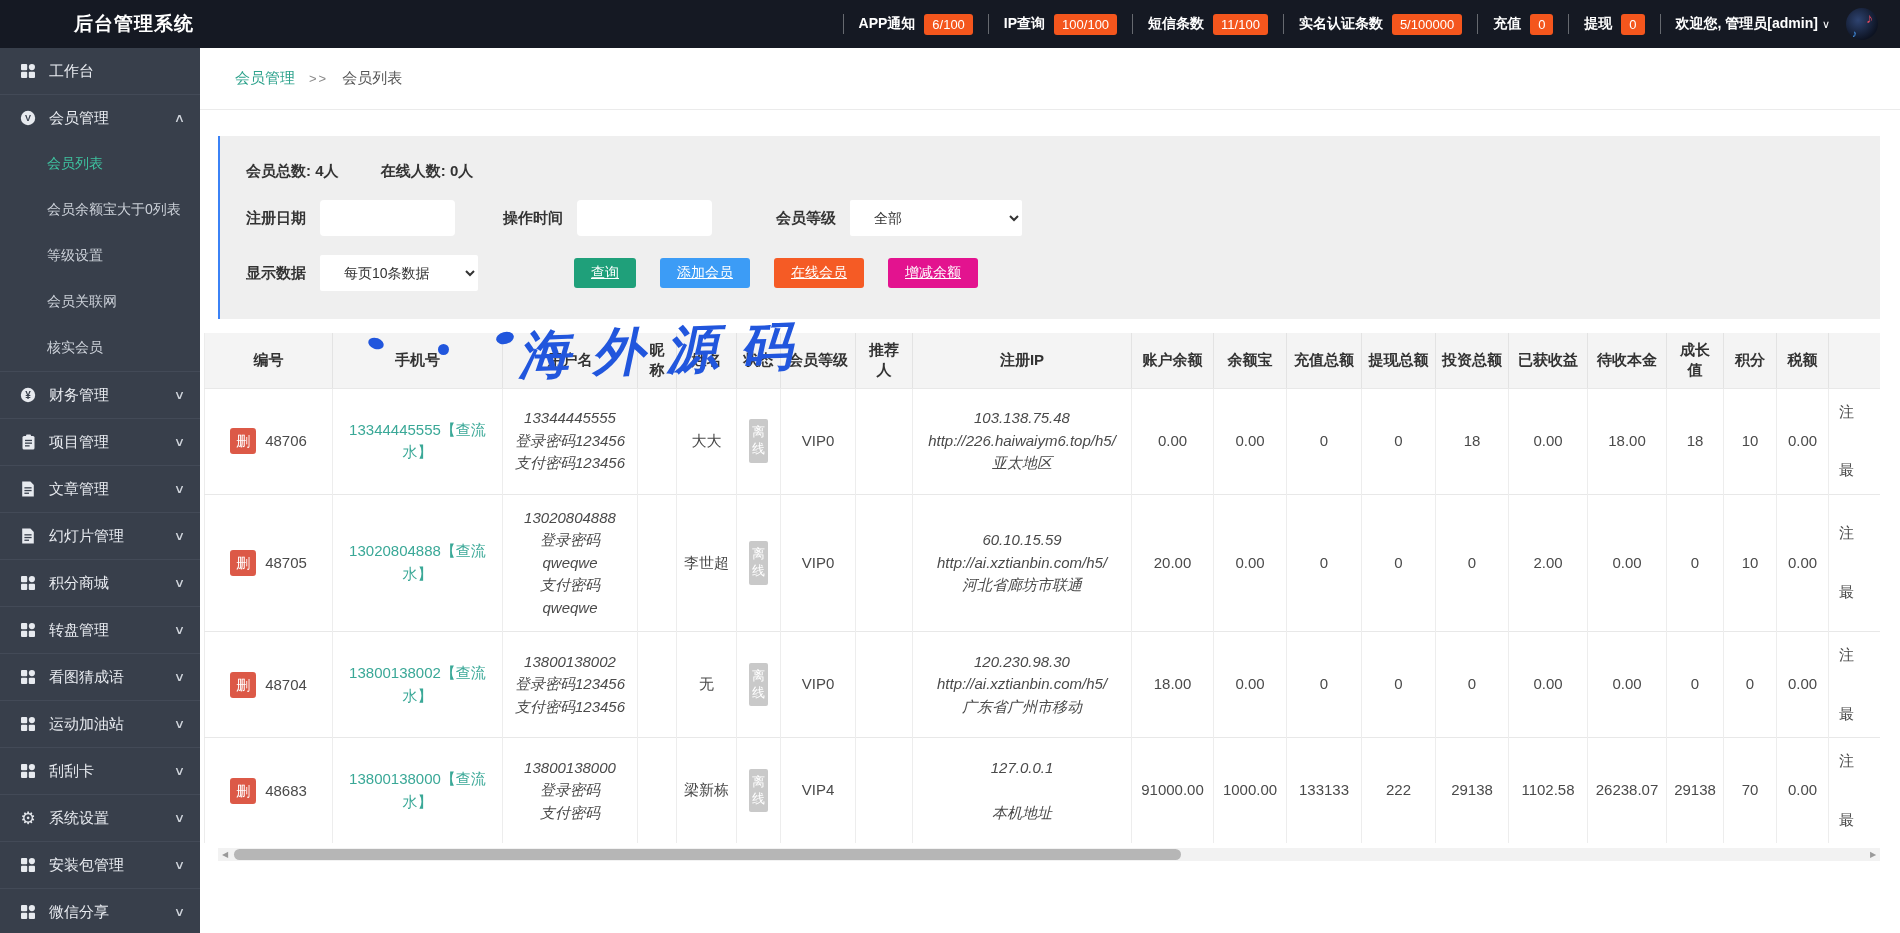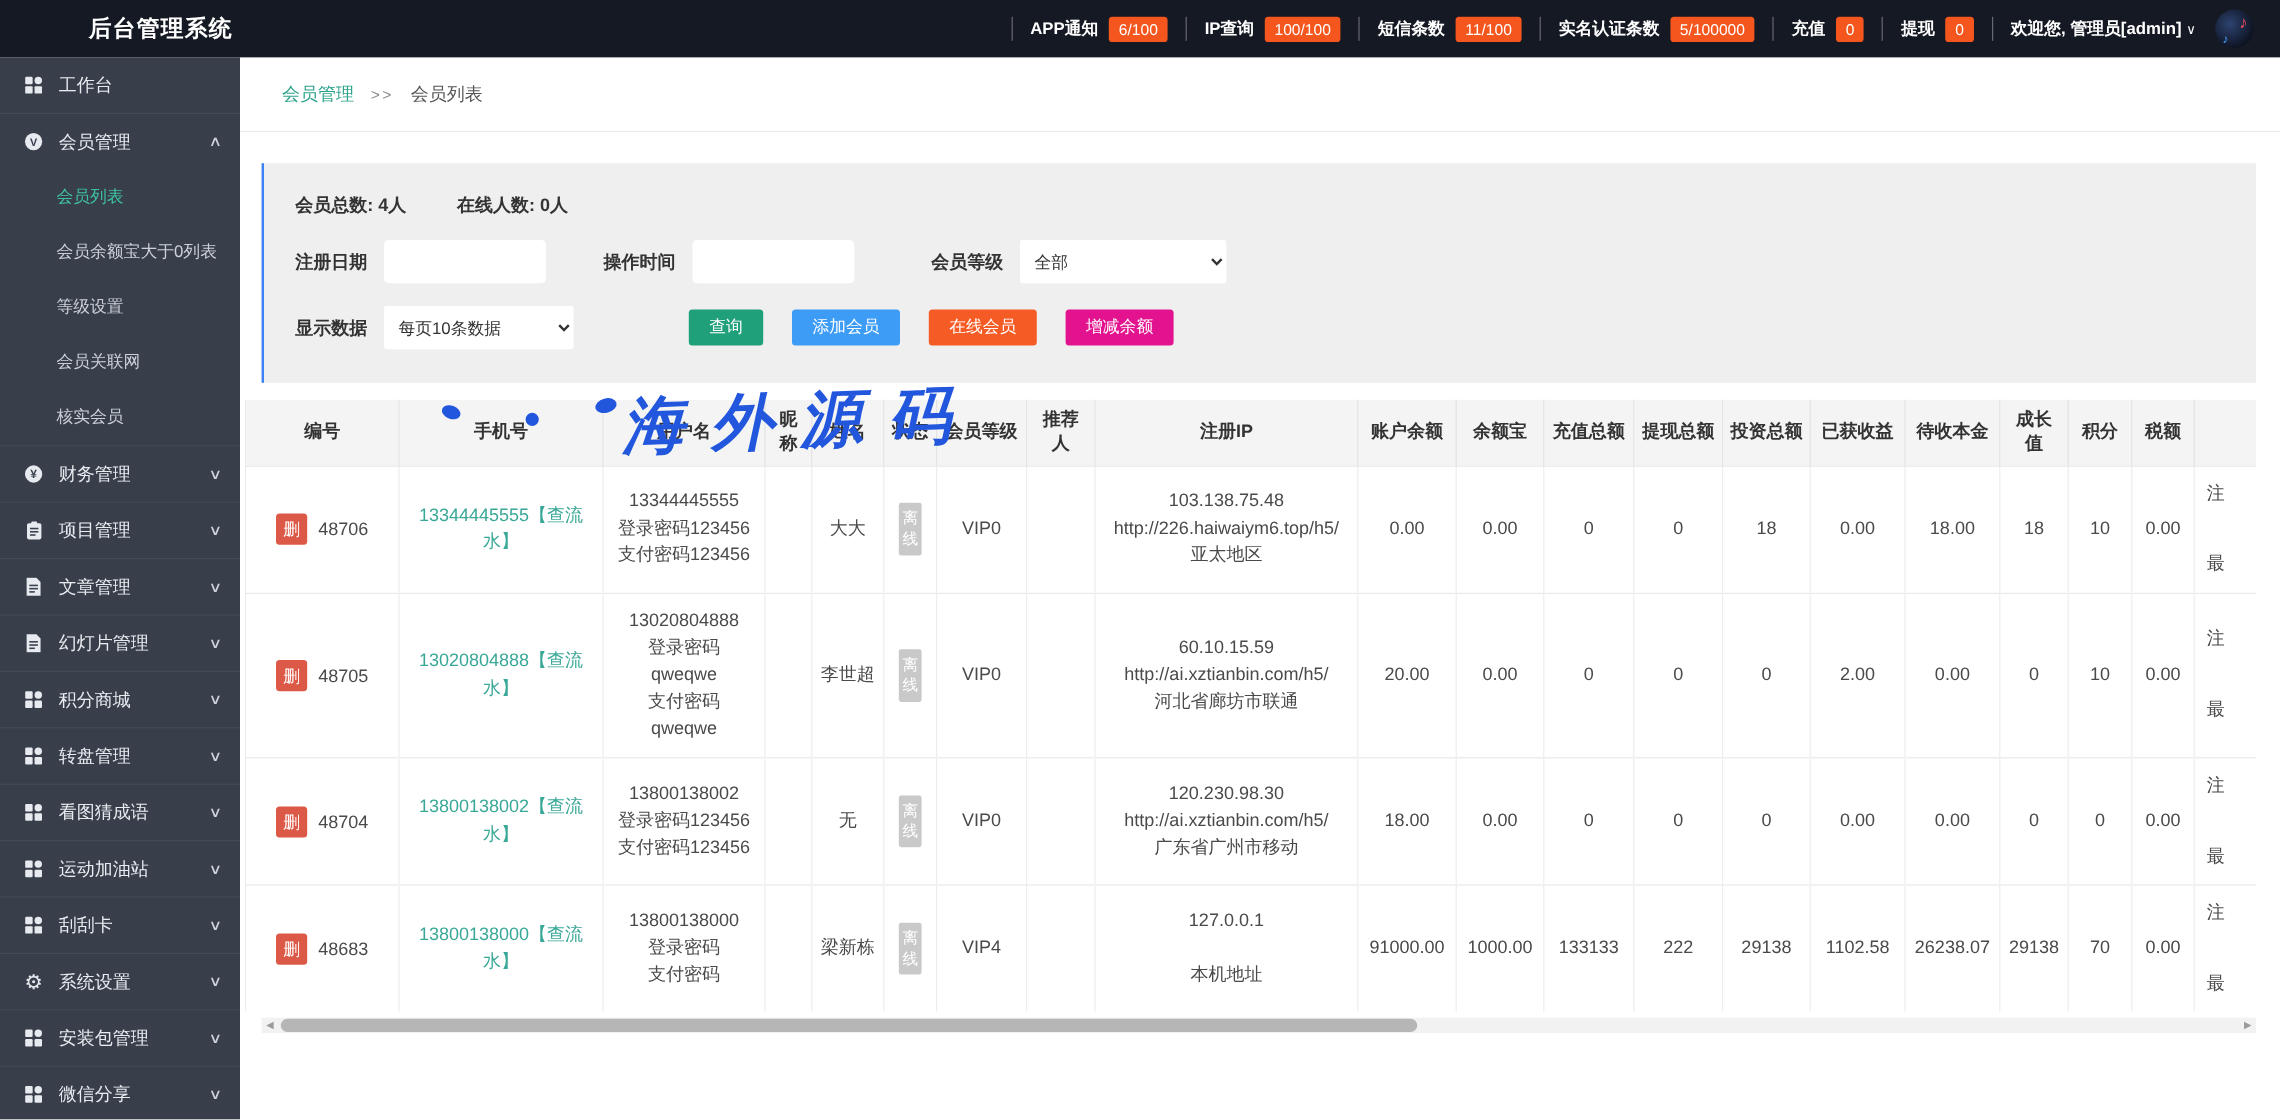--- a/index.html
+++ b/index.html
@@ -45,41 +45,41 @@
   
   .filter-panel { margin: 26px 20px 0 18px; background: #efefef; border-left: 2px solid #3b82f6;
                   padding: 26px 0 28px 26px; }
   .summary { font-size: 15px; color: #333; font-weight: bold; }
   .summary .gap { display: inline-block; width: 34px; }
   .f-row { display: flex; align-items: center; margin-top: 19px; }
   .f-label { font-size: 15px; color: #333; font-weight: bold; white-space: nowrap; }
   .f-input { width: 135px; height: 36px; border: none; background: #fff; border-radius: 4px;
              margin-left: 14px; padding: 0 10px; font-size: 14px; color: #333; outline: none; }
   .f-select { height: 36px; border: none; background: #fff; border-radius: 2px; margin-left: 14px;
-              padding: 0 8px; font-size: 14px; color: #333; outline: none; }
+              padding: 0 20px; font-size: 14px; color: #333; outline: none; }
   .ml-a { margin-left: 62px; } .ml-b { margin-left: 66px; } .ml-c { margin-left: 48px; } .ml-d { margin-left: 64px; }
   .btn { height: 30px; border: none; border-radius: 3px; color: #fff; font-size: 14px; padding: 0 17px;
-         margin-left: 24px; cursor: pointer; white-space: nowrap; }
+         margin-left: 24px; cursor: pointer; white-space: nowrap; text-decoration: underline; }
   .btn.first { margin-left: 96px; }
 
   
   .watermark { position: absolute; left: 318px; top: 268px; z-index: 6; pointer-events: none;
                font-family: "DejaVu Serif", serif; font-style: italic; font-weight: bold;
                font-size: 52px; letter-spacing: 22px; transform: rotate(-2deg); white-space: nowrap; }
   .wm-dot { position: absolute; z-index: 6; border-radius: 50%; pointer-events: none; }
 
   
   .table-wrap { margin: 14px 20px 0 4px; overflow: hidden; }
   table { width: 1794px; table-layout: fixed; border-collapse: collapse; border-left: 1px solid #ececec; }
   th { background: #f4f4f4; height: 55px; font-size: 15px; color: #333; font-weight: bold;
        border-right: 1px solid #e3e3e3; border-bottom: 1px solid #e8e8e8; padding: 4px 6px; line-height: 1.35; }
   td { border-right: 1px solid #ededed; border-top: 1px solid #e8e8e8; padding: 12px 6px; font-size: 15px;
        color: #4a4a4a; text-align: center; vertical-align: middle; line-height: 1.5; }
   tbody tr:first-child td { border-top: none; }
-  .multiline { white-space: pre-line; }
+  .multiline { white-space: pre-line; font-style: italic; }
   .link { color: #3aa897; cursor: pointer; }
   .badge-del { display: inline-block; width: 26px; height: 26px; line-height: 26px; background: #dc5947;
                color: #fff; border-radius: 3px; font-size: 14px; margin-right: 9px; text-align: center; cursor: pointer; }
   .status-badge { display: inline-block; width: 19px; padding: 5px 3px; background: #c9c9c9; color: #fff;
                   font-size: 13px; line-height: 1.3; border-radius: 2px; word-break: break-all; }
   .tail { display: flex; flex-direction: column; align-items: flex-start; gap: 36px; padding-left: 4px; }
   td.c-clip { border-right: none; }
 
   
   .hscroll { margin: 5px 20px 0 18px; height: 13px; background: #f2f2f2; position: relative;

